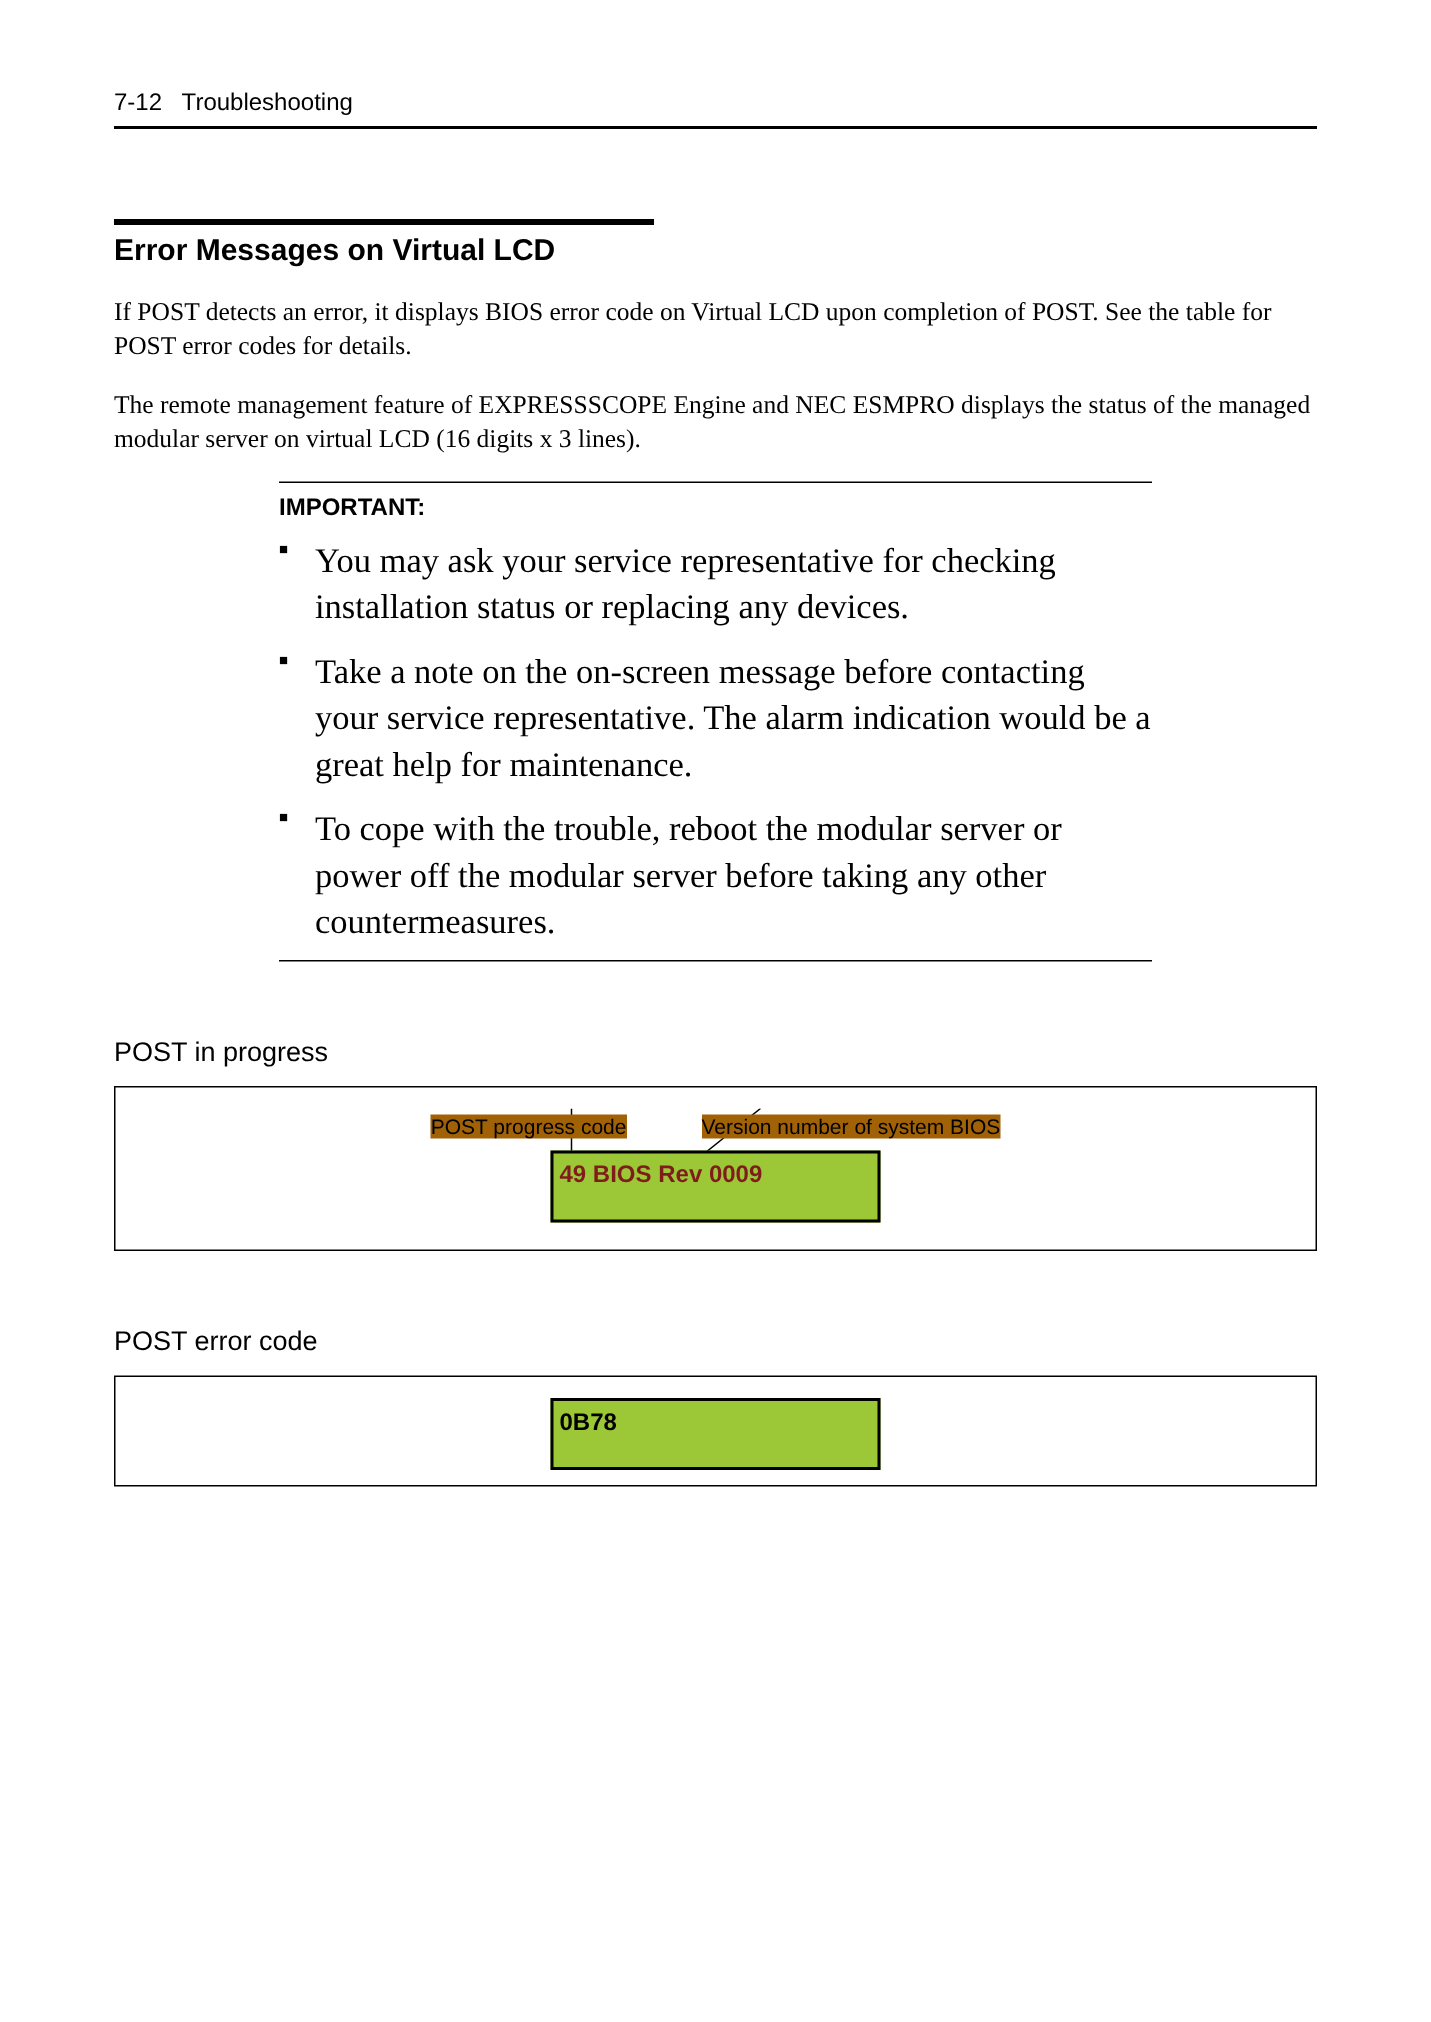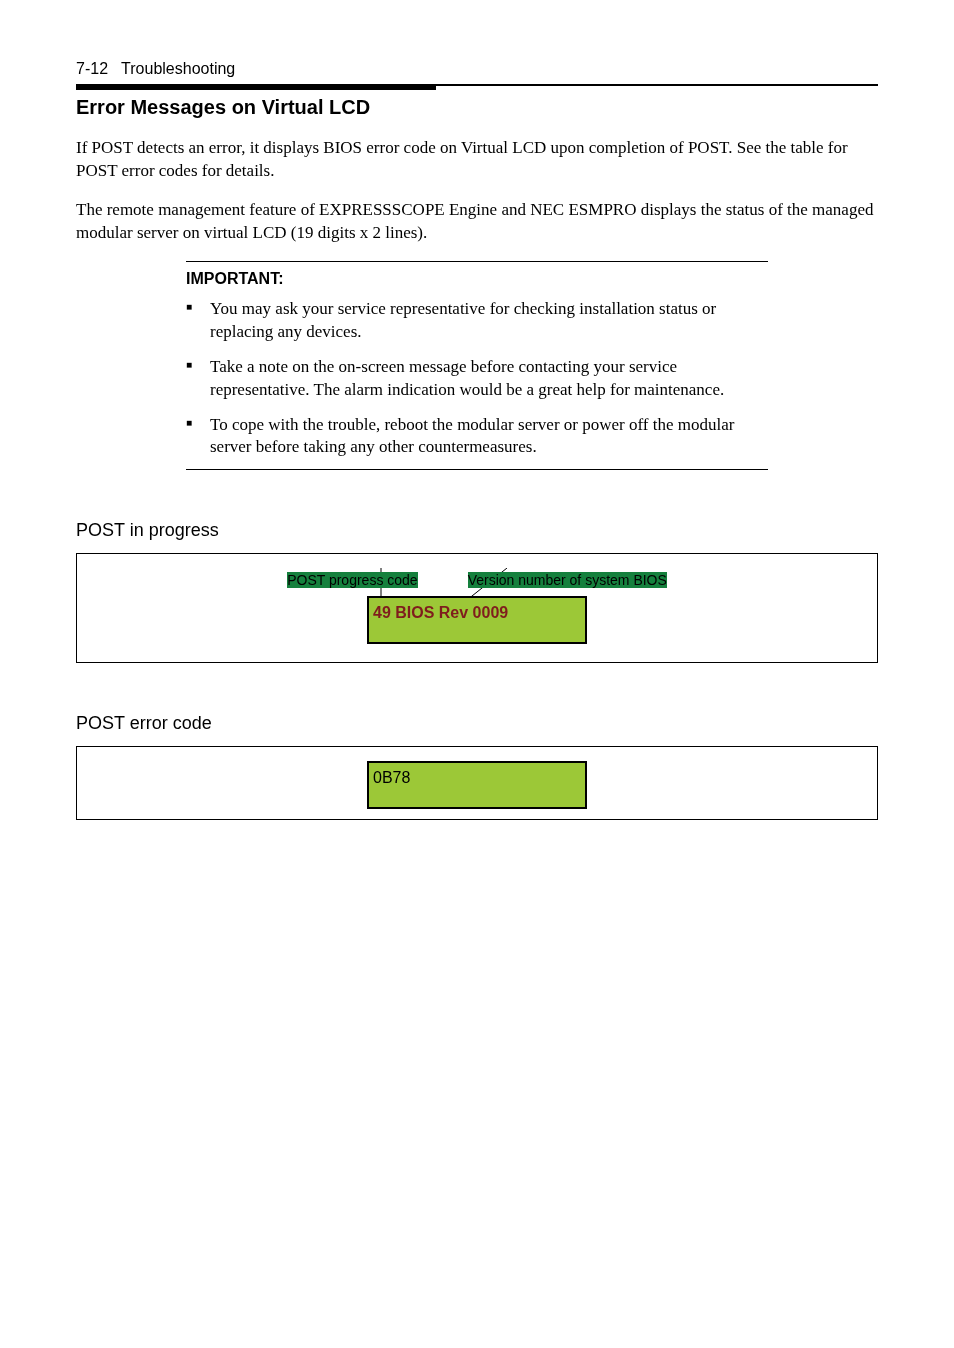--- a/index.html
+++ b/index.html
@@ -12,20 +12,21 @@
   }
   .page {
     padding: 60px 76px 40px 76px;
     box-sizing: border-box;
   }
   .header {
     font-family: Arial, Helvetica, sans-serif;
     font-size: 16px;
     padding-bottom: 6px;
     border-bottom: 2px solid #000;
+    margin-bottom: 60px;
   }
   .section-title {
     font-family: Arial, Helvetica, sans-serif;
     font-weight: bold;
     font-size: 20px;
     border-top: 4px solid #000;
     padding-top: 6px;
     display: inline-block;
     width: 360px;
     margin-bottom: 18px;
@@ -49,21 +50,21 @@
     margin-bottom: 10px;
   }
   .important-list {
     list-style: none;
     padding: 0;
     margin: 0;
   }
   .important-list li {
     position: relative;
     padding-left: 24px;
-    font-size: 17px;
+    font-size: 23px;
     line-height: 1.35;
     margin-bottom: 12px;
   }
   .important-list li:last-child {
     margin-bottom: 0;
   }
   .important-list li::before {
     content: "■";
     position: absolute;
     left: 0;
@@ -85,21 +86,21 @@
     font-family: Arial, Helvetica, sans-serif;
     font-size: 14px;
     display: flex;
     justify-content: center;
     gap: 50px;
     margin-bottom: 2px;
     position: relative;
     z-index: 2;
   }
   .labels-row span {
-    background: #15803d;
+    background: #a16207;
   }
   .lcd-wrap {
     display: inline-block;
     position: relative;
     margin-top: 6px;
   }
   .lcd {
     border: 2px solid #000;
     background: #9cc837;
     color: #7f1d1d;
@@ -111,21 +112,21 @@
     width: 220px;
     box-sizing: border-box;
     position: relative;
     z-index: 1;
   }
   .lcd2 {
     border: 2px solid #000;
     background: #9cc837;
     color: #000;
     font-family: Arial, Helvetica, sans-serif;
-    font-weight: normal;
+    font-weight: bold;
     font-size: 16px;
     text-align: left;
     padding: 6px 10px 20px 4px;
     width: 220px;
     box-sizing: border-box;
   }
   svg.connectors {
     position: absolute;
     top: -28px;
     left: 0;
@@ -149,21 +150,21 @@
 
   <div class="header">
     <span>7-12</span>&nbsp;&nbsp;
     <span>Troubleshooting</span>
   </div>
 
   <div class="section-title">Error Messages on Virtual LCD</div>
 
   <div class="body-text">If POST detects an error, it displays BIOS error code on Virtual LCD upon completion of POST. See the table for POST error codes for details.</div>
 
-  <div class="body-text">The remote management feature of EXPRESSSCOPE Engine and NEC ESMPRO displays the status of the managed modular server on virtual LCD (19 digits x 2 lines).</div>
+  <div class="body-text">The remote management feature of EXPRESSSCOPE Engine and NEC ESMPRO displays the status of the managed modular server on virtual LCD (16 digits x 3 lines).</div>
 
   <div class="important-box">
     <div class="important-title">IMPORTANT:</div>
     <ul class="important-list">
       <li>You may ask your service representative for checking installation status or replacing any devices.</li>
       <li>Take a note on the on-screen message before contacting your service representative. The alarm indication would be a great help for maintenance.</li>
       <li>To cope with the trouble, reboot the modular server or power off the modular server before taking any other countermeasures.</li>
     </ul>
   </div>
 

